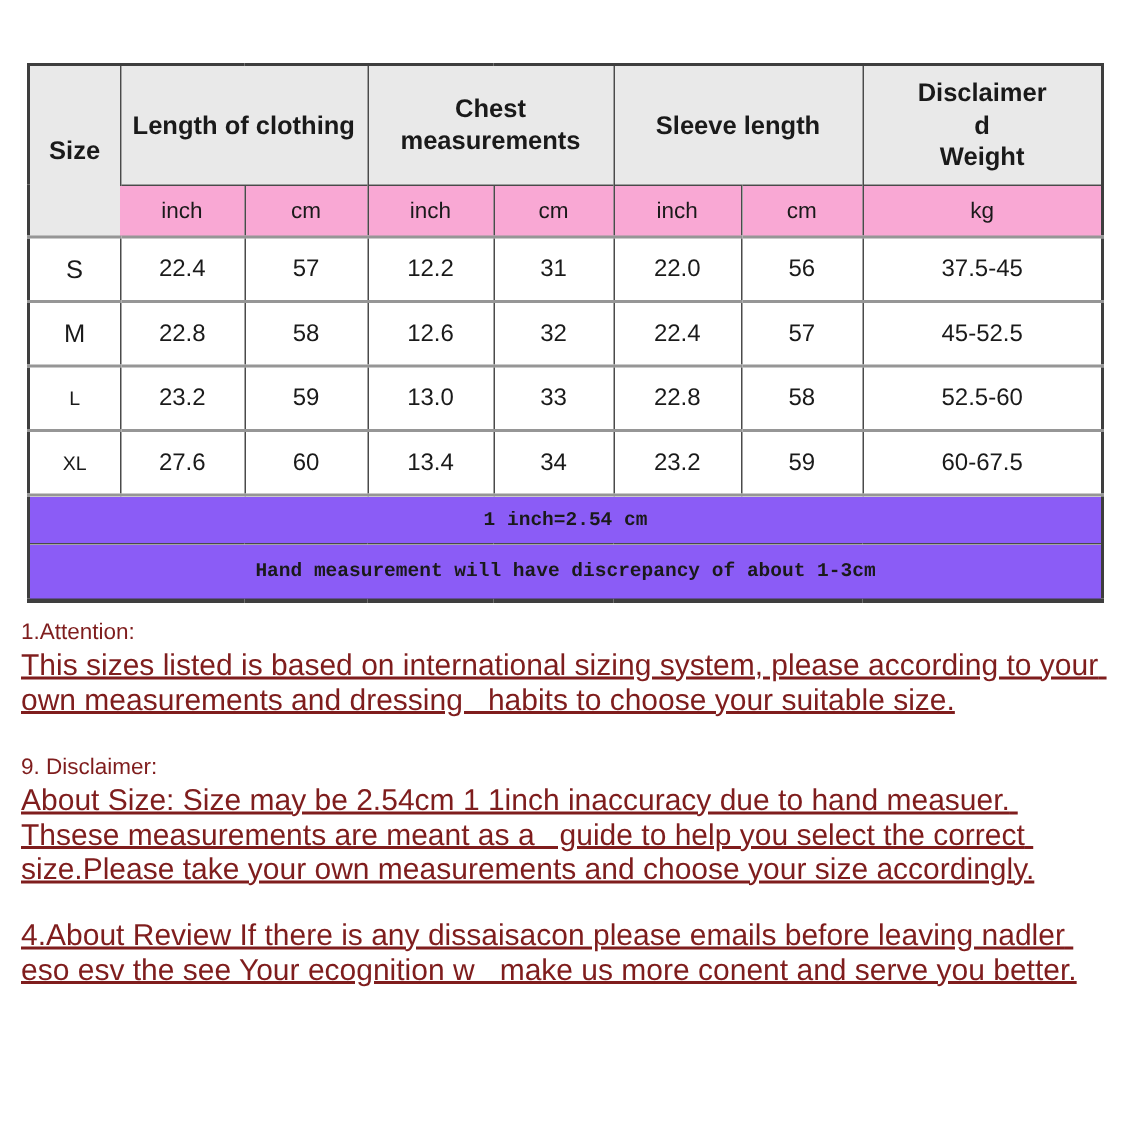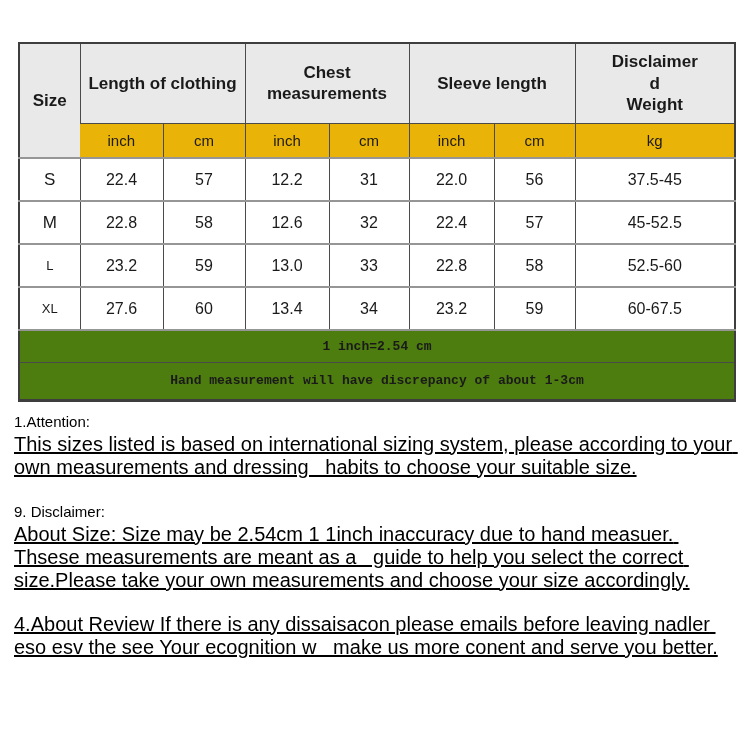--- a/index.html
+++ b/index.html
@@ -34,50 +34,50 @@
   tr.group-row th {
     background: #e9e9e9;
     height: 80px;
     font-size: 17px;
     font-weight: bold;
     line-height: 1.25;
   }
   th.weight-head { white-space: pre-line; font-size: 17px; }
 
   tr.unit-row th {
-    background: #eab308;
+    background: #f9a8d4;
     height: 35px;
     font-size: 15px;
     font-weight: normal;
     border-top: 1px solid #4a4a4a;
   }
 
   tr.data-row td {
     height: 43px;
     font-size: 16px;
     border-top: 2px solid #969696;
     background: #ffffff;
   }
   tr.data-row td.size-cell { font-size: 17px; }
   tr.data-row.small-size td.size-cell { font-size: 13px; }
 
   tr.note-row td {
     font-family: "Liberation Mono", "DejaVu Sans Mono", monospace;
     font-weight: bold;
     font-size: 13px;
-    background: #4d7c0f;
+    background: #8b5cf6;
   }
   tr.note-row-1 td { height: 32px; border-top: 2px solid #969696; }
   tr.note-row-2 td { height: 38px; border-top: 1px solid #4a4a4a; }
 
   
   .info-sections {
     margin: 8px 14px 0 14px;
     width: 722px;
-    color: #000000;
+    color: #7f1d1d;
   }
   .info-sections section { margin-bottom: 21px; }
   .sec-head {
     font-size: 15px;
     line-height: 23px;
     white-space: pre-wrap;
   }
   .sec-body {
     font-size: 20px;
     line-height: 23px;

